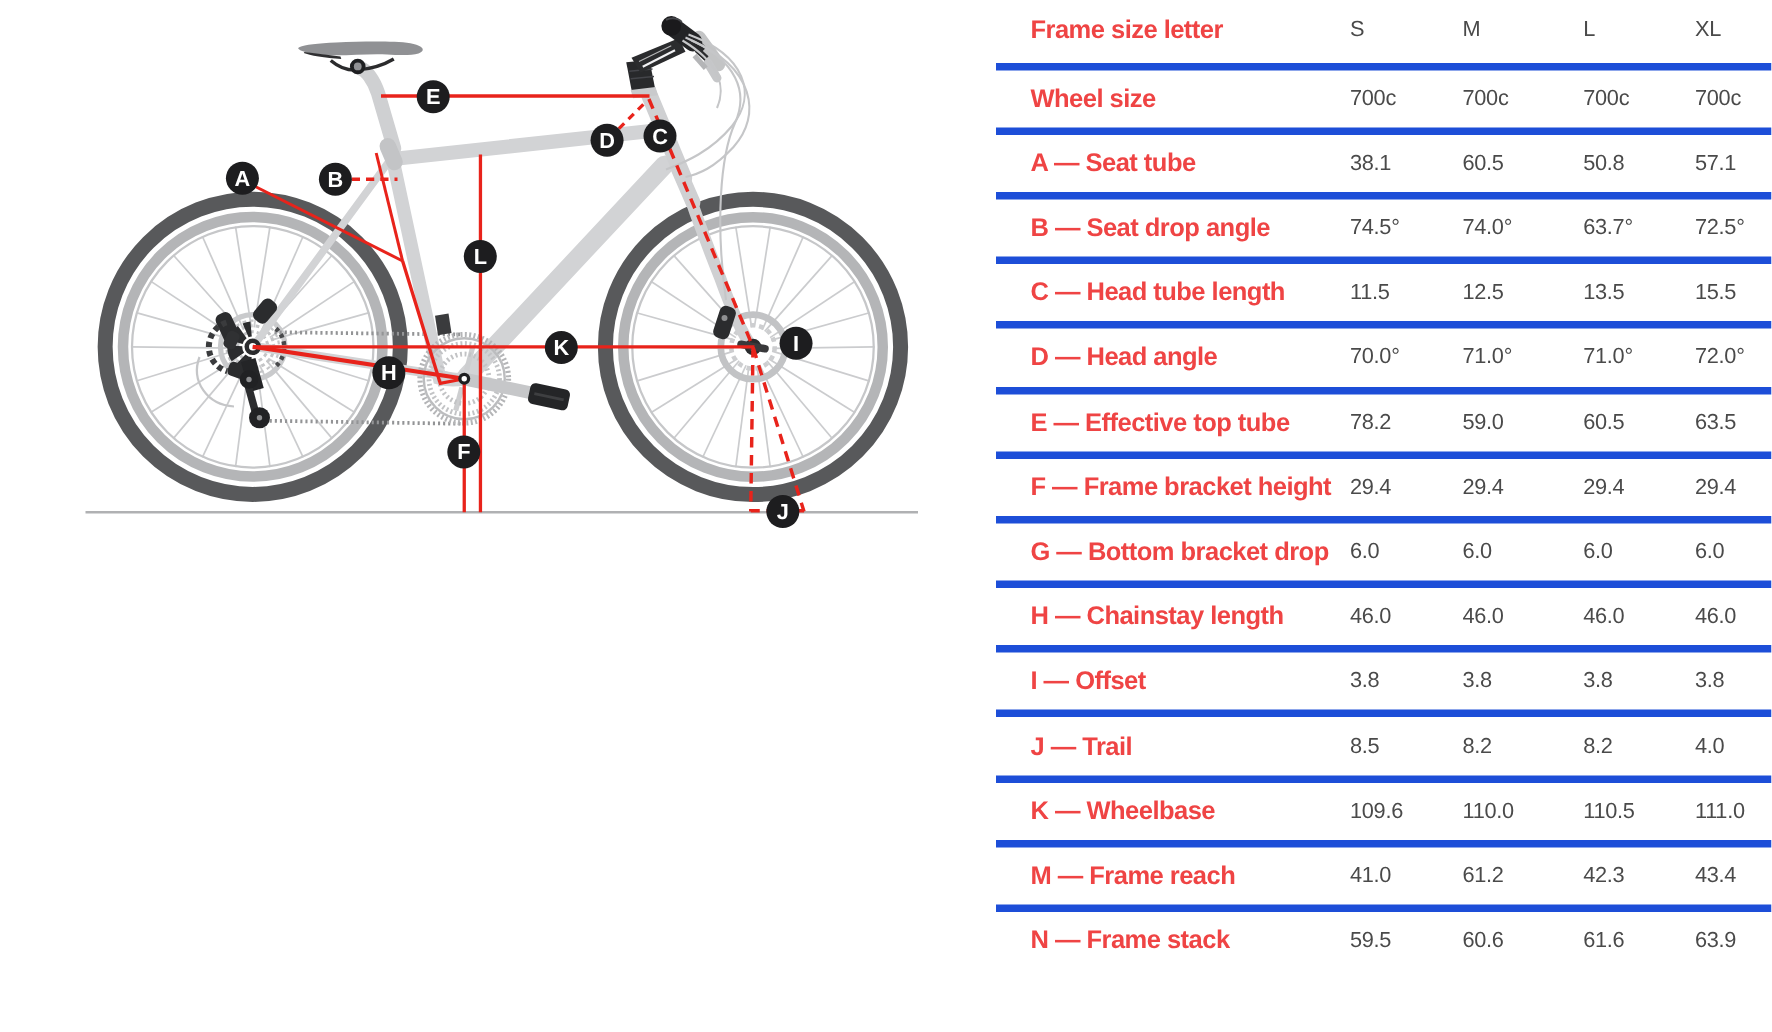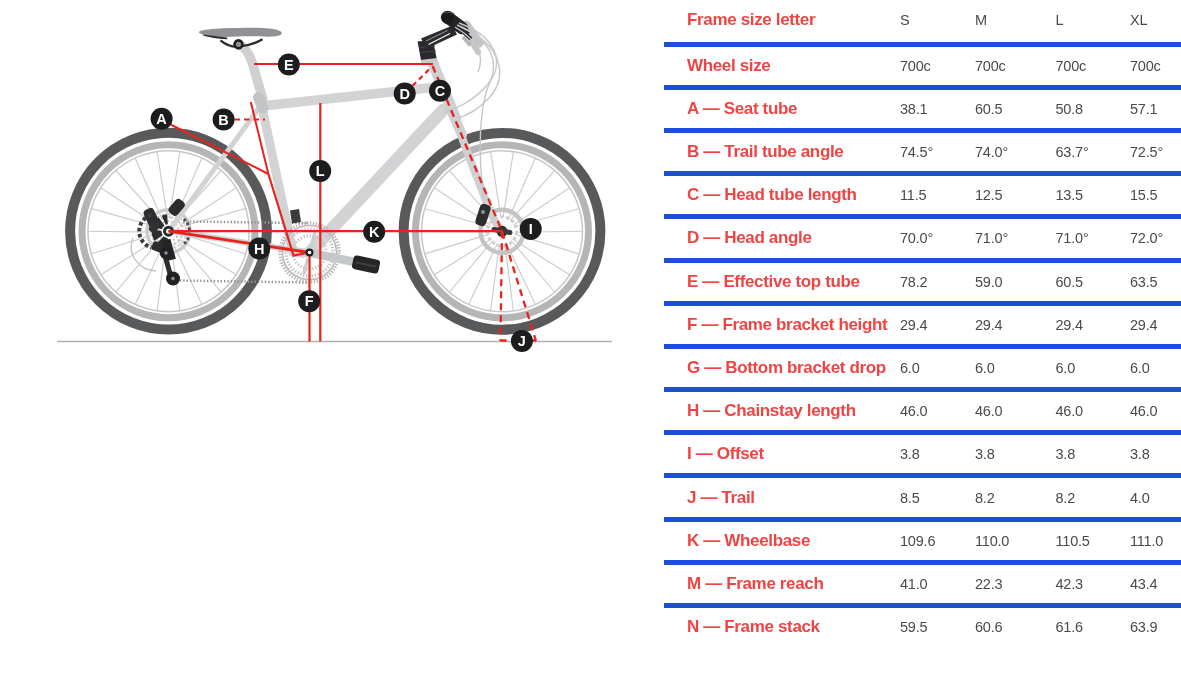--- a/index.html
+++ b/index.html
@@ -236,21 +236,21 @@
       <span class="v v4">700c</span>
     </div>
 <div class="row b">
       <span class="lb">A — Seat tube</span>
       <span class="v v1">38.1</span>
       <span class="v v2">60.5</span>
       <span class="v v3">50.8</span>
       <span class="v v4">57.1</span>
     </div>
 <div class="row b">
-      <span class="lb">B — Trail tube angle</span>
+      <span class="lb">B — Seat drop angle</span>
       <span class="v v1">74.5°</span>
       <span class="v v2">74.0°</span>
       <span class="v v3">63.7°</span>
       <span class="v v4">72.5°</span>
     </div>
 <div class="row b">
       <span class="lb">C — Head tube length</span>
       <span class="v v1">11.5</span>
       <span class="v v2">12.5</span>
       <span class="v v3">13.5</span>
@@ -308,21 +308,21 @@
 <div class="row b">
       <span class="lb">K — Wheelbase</span>
       <span class="v v1">109.6</span>
       <span class="v v2">110.0</span>
       <span class="v v3">110.5</span>
       <span class="v v4">111.0</span>
     </div>
 <div class="row b">
       <span class="lb">M — Frame reach</span>
       <span class="v v1">41.0</span>
-      <span class="v v2">22.3</span>
+      <span class="v v2">61.2</span>
       <span class="v v3">42.3</span>
       <span class="v v4">43.4</span>
     </div>
 <div class="row b">
       <span class="lb">N — Frame stack</span>
       <span class="v v1">59.5</span>
       <span class="v v2">60.6</span>
       <span class="v v3">61.6</span>
       <span class="v v4">63.9</span>
     </div>

